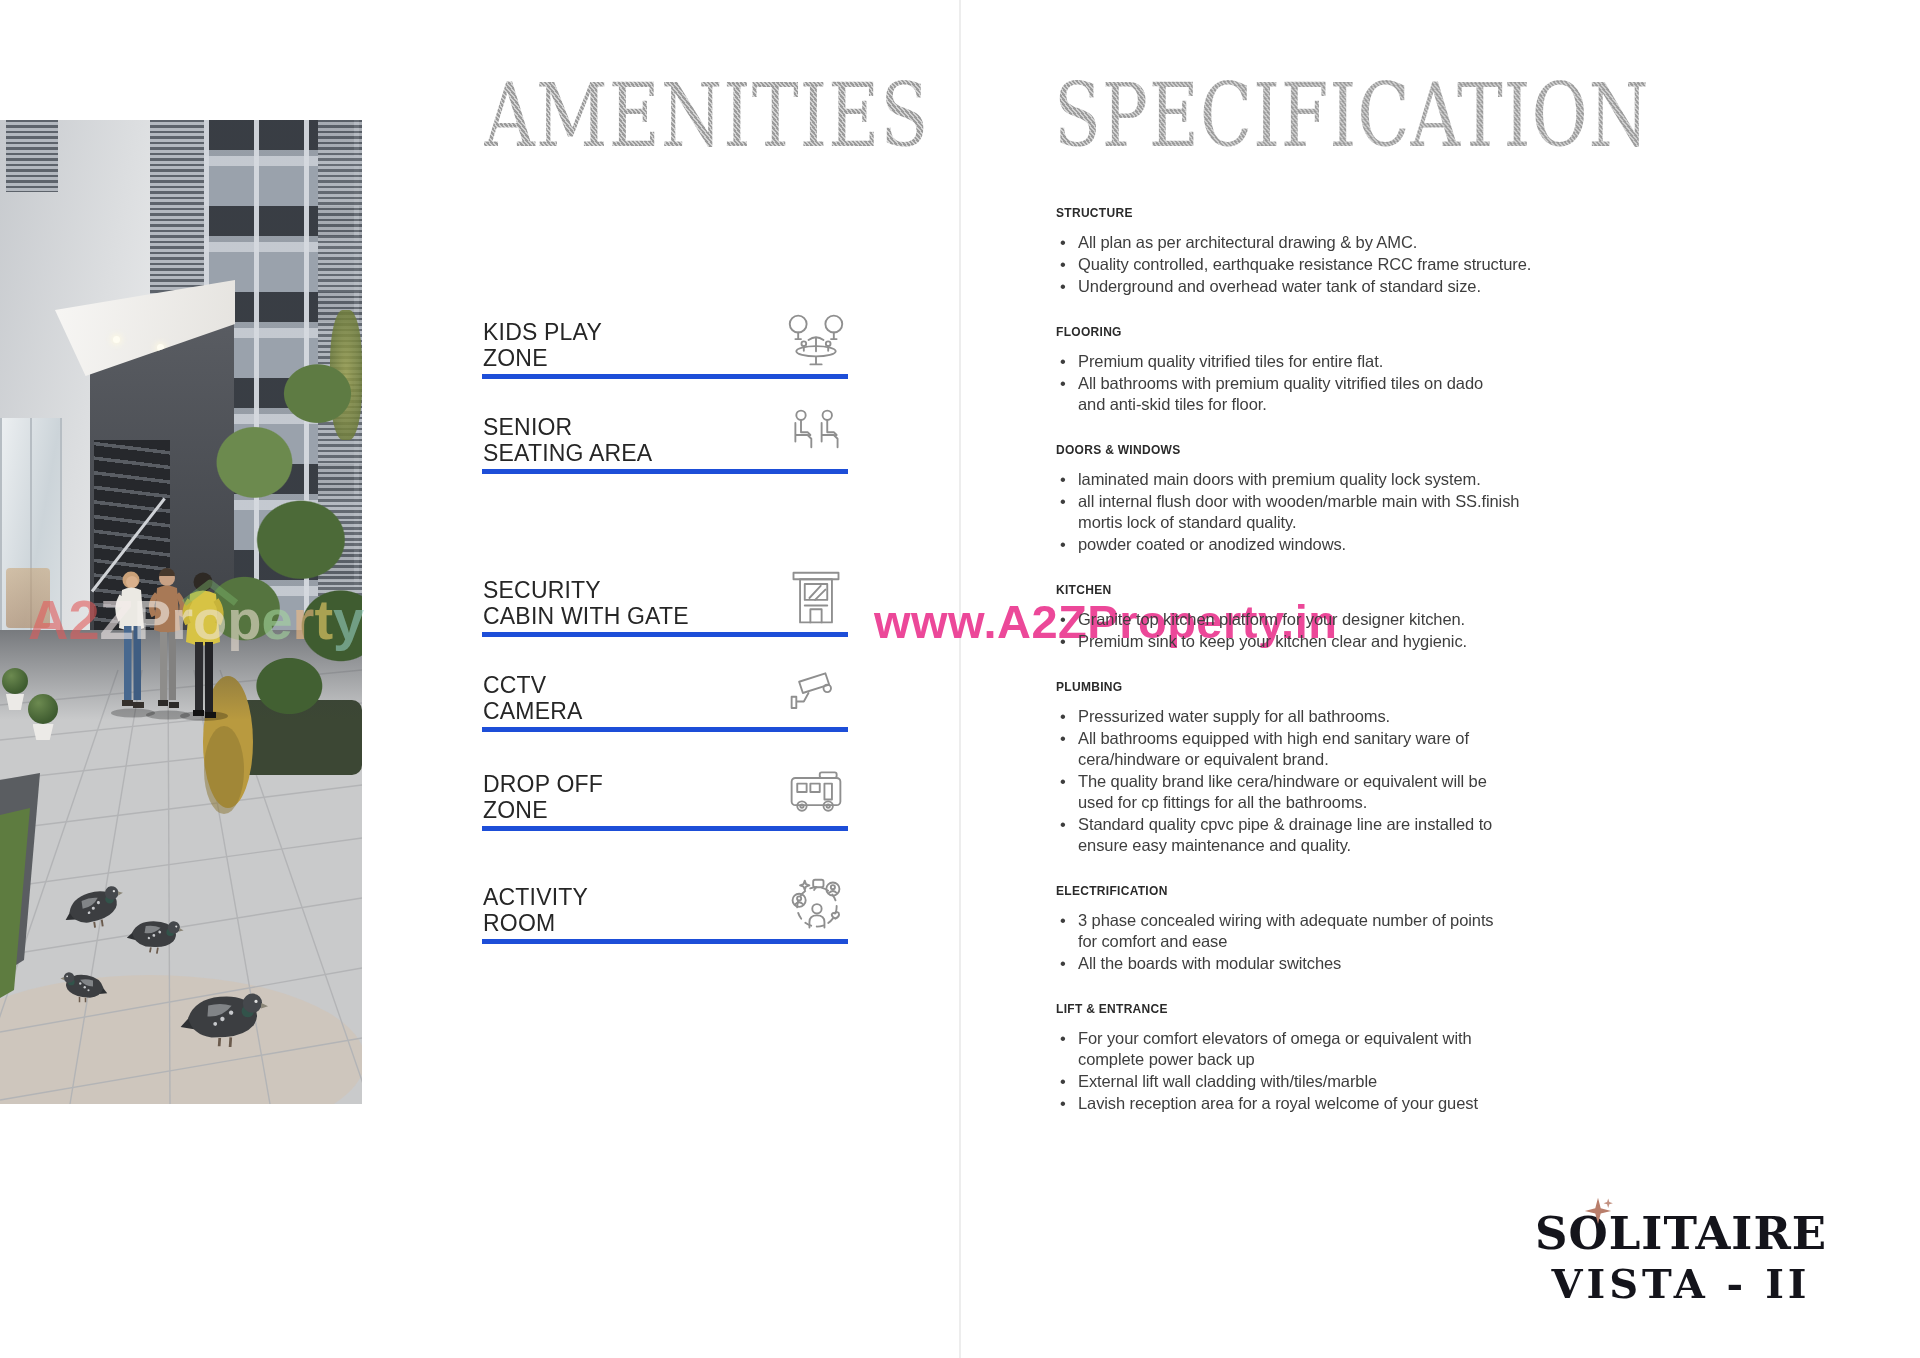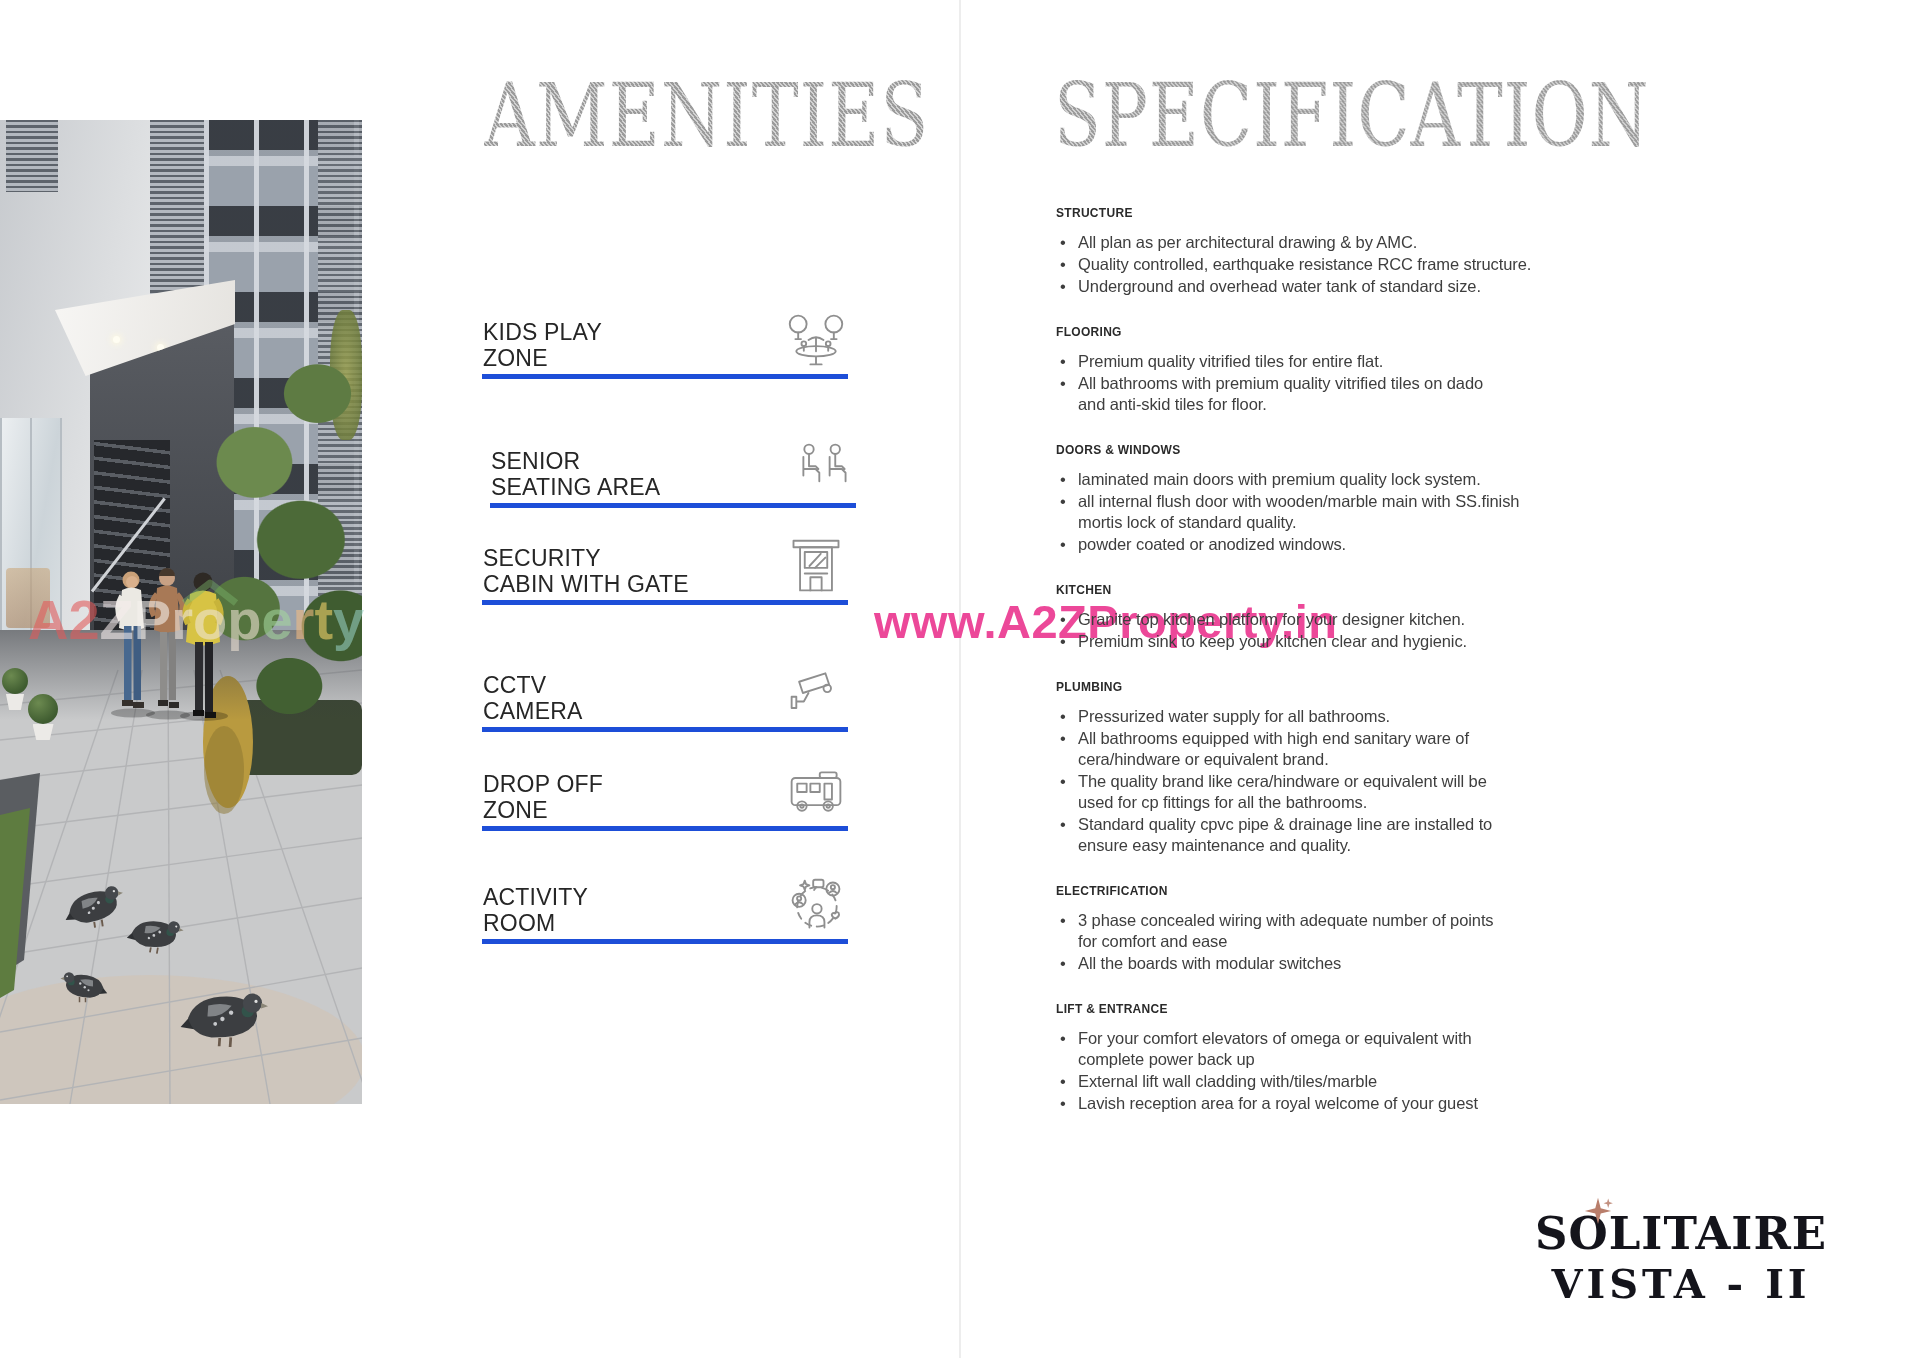--- a/index.html
+++ b/index.html
@@ -277,34 +277,34 @@
    <ellipse cx="32" cy="44" rx="21" ry="5.5"></ellipse>
    <path d="M32 30v14M32 50v8M26 58h12M24 32q8-6 16 0"></path>
    <circle cx="19" cy="36" r="2.5"></circle>
               <path d="M19 38.5v5"></path>
    <circle cx="45" cy="36" r="2.5"></circle>
               <path d="M45 38.5v5"></path>
             </g>
           </svg>
         </span>
       </div>
-      <div class="amenity" style="top: 435px; margin-left: 8px;">
+      <div class="amenity" style="top: 401px;">
         <div class="am-label"><span>SENIOR</span><br><span>SEATING AREA</span></div>
         <span class="am-icon">
           <svg viewBox="0 0 64 64">
             <g fill="none" stroke="#8f8f8f" stroke-width="2" stroke-linecap="round" stroke-linejoin="round">
    <circle cx="16" cy="11" r="5"></circle>
               <path d="M16 16v13M10 19v20M10 32h13l4 4v9M16 29h7l3 3"></path>
    <circle cx="44" cy="11" r="5"></circle>
               <path d="M44 16v13M38 19v20M38 32h13l4 4v9M44 29h7l3 3"></path>
             </g>
           </svg>
         </span>
       </div>
-      <div class="amenity" style="top: 532px; text-decoration: underline;">
+      <div class="amenity" style="top: 564px; text-decoration: underline;">
         <div class="am-label"><span>SECURITY</span><br><span>CABIN WITH GATE</span></div>
         <span class="am-icon">
           <svg viewBox="0 0 64 64">
             <g fill="none" stroke="#8f8f8f" stroke-width="2" stroke-linecap="round" stroke-linejoin="round">
    <rect x="8" y="5" width="48" height="7"></rect>
               <rect x="15" y="12" width="34" height="46"></rect>
    <rect x="20" y="17" width="24" height="17"></rect>
               <path d="M25 32l12-13M31 34l11-11"></path>
    <path d="M20 40h24M26 58V44h12v14"></path>
             </g>

